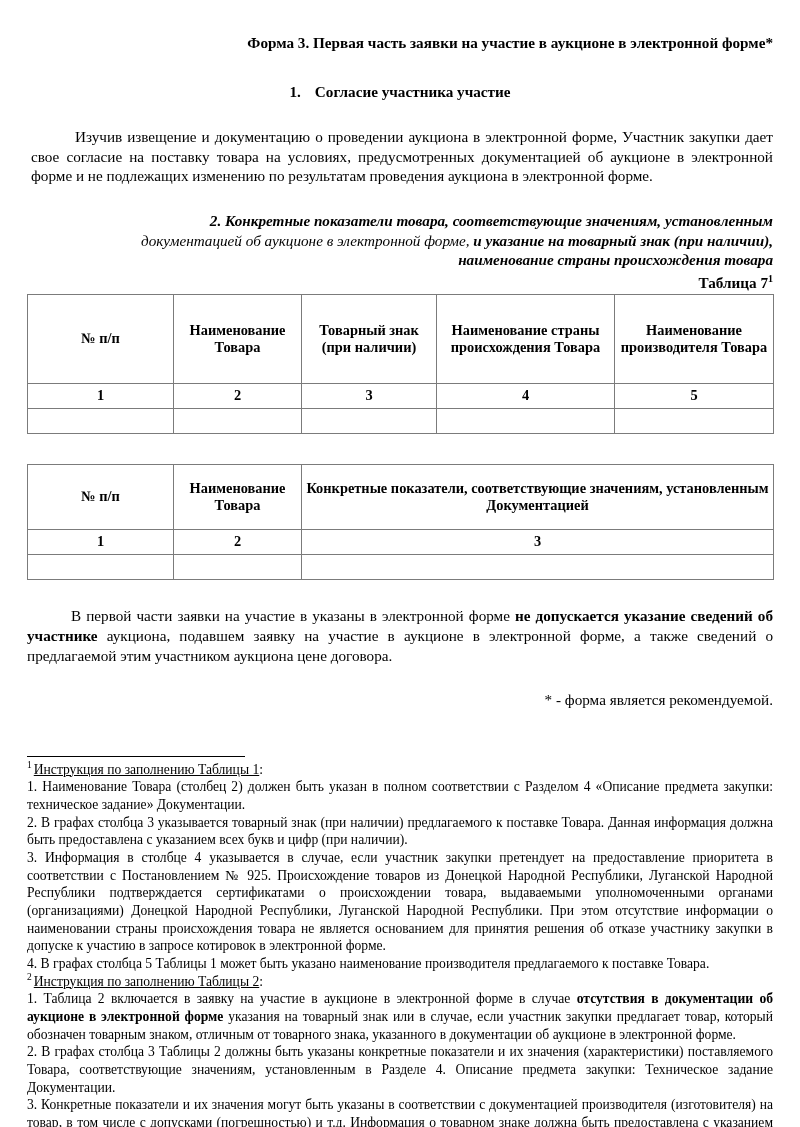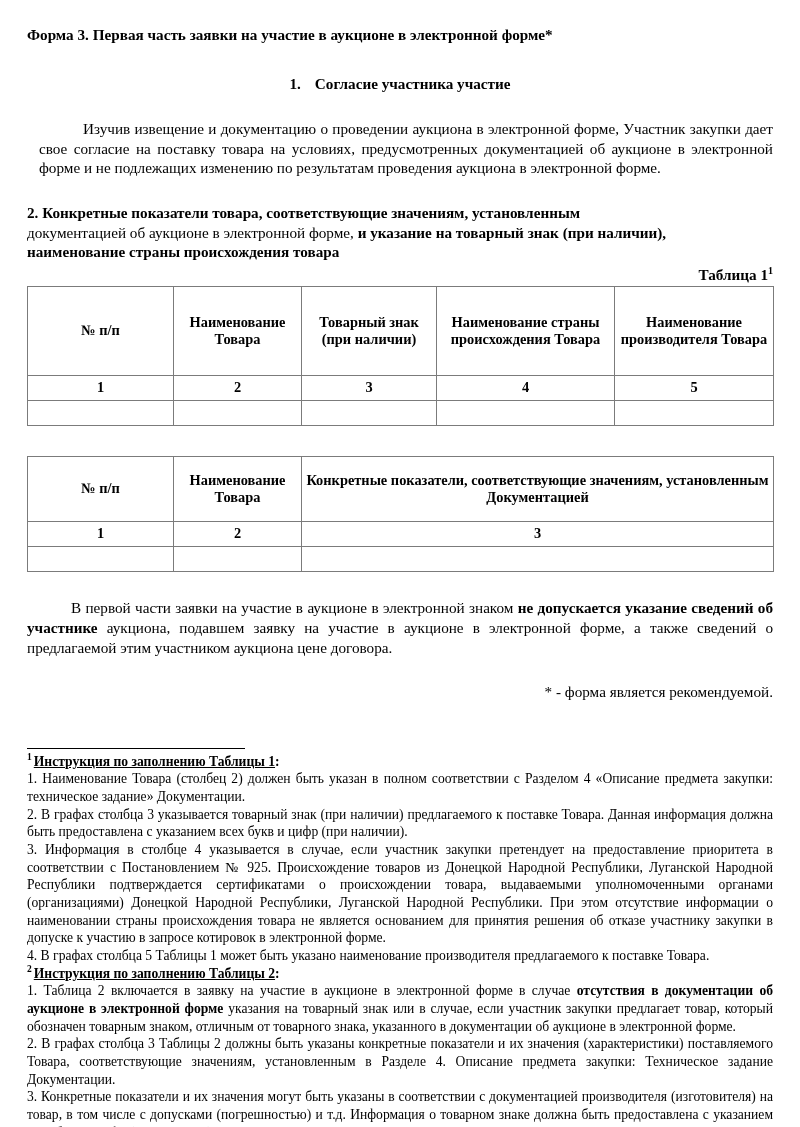--- a/index.html
+++ b/index.html
@@ -25,51 +25,52 @@
     position: absolute;
     left: 27px;
     top: 26px;
     width: 746px;
   }
 
   
   .doc-title {
     font-size: 15.2px;
     font-weight: bold;
-    text-align: left;
+    text-align: right;
     line-height: 1.22;
-    margin: 0 0 0 0;
+    margin: 8px 0 0 0;
   }
   .section-heading {
     font-size: 15.2px;
     font-weight: bold;
     text-align: center;
     line-height: 1.22;
     margin: 30px 0 0 0;
   }
   .section-heading .num {
     margin-right: 14px;
   }
 
   
   p.body-par {
     font-size: 15.2px;
     line-height: 1.28;
     text-align: justify;
     text-indent: 44px;
-    margin: 26px 0 0 12px;
+    margin: 26px 0 0 4px;
     -webkit-hyphens: none;
     hyphens: none;
   }
   .heading2 {
     font-size: 15.2px;
     line-height: 1.26;
-    text-align: left;
+    text-align: right;
     margin: 26px 0 0 0;
     font-weight: bold;
+    font-style: italic;
   }
   .heading2 .reg {
     font-weight: normal;
   }
   .table-label {
     font-size: 15.2px;
     font-weight: bold;
     text-align: right;
     margin: 6px 0 2px 0;
     line-height: 1.1;
@@ -141,21 +142,21 @@
     margin-top: 46px;
   }
   .footnote-rule {
     width: 218px;
     height: 0;
     border-top: 1.4px solid #000000;
     margin: 0 0 4px 0;
   }
   .fn-title {
     font-size: 13.6px;
-    font-weight: bold;
+    font-weight: normal;
     margin: 0;
     line-height: 1.3;
   }
   .fn-title sup {
     font-size: 9.5px;
     vertical-align: super;
     line-height: 0;
     margin-right: 2px;
   }
   .fn-title .u {
@@ -184,21 +185,21 @@
 
     <p class="body-par">Изучив извещение и документацию о проведении аукциона в электронной форме, Участник закупки дает свое согласие на поставку товара на условиях, предусмотренных документацией об аукционе в электронной форме и не подлежащих изменению по результатам проведения аукциона в электронной форме.</p>
 
     <div class="heading2">
       <span>2. Конкретные показатели товара, соответствующие значениям, установленным</span><br>
       <span class="reg">документацией об аукционе в электронной форме,</span> <span>и указание на товарный знак (при наличии),</span><br>
       <span>наименование страны происхождения товара</span>
     </div>
 
     <div class="table-label">
-      <span>Таблица 1</span><sup>1</sup>
+      <span>Таблица 7</span><sup>1</sup>
     </div>
 
     <table class="form-table t1">
       <colgroup>
           <col class="c1">
           <col class="c2">
           <col class="c3">
           <col class="c4">
           <col class="c5">
         </colgroup>
@@ -252,21 +253,21 @@
           <td class="numrow">3</td>
         </tr>
         <tr>
           <td class="emptyrow"></td>
           <td class="emptyrow"></td>
           <td class="emptyrow"></td>
         </tr>
       </tbody>
     </table>
 
-    <p class="closing-par"><span>В первой части заявки на участие в аукционе в электронной знаком </span><b>не допускается указание сведений об участнике</b><span> аукциона, подавшем заявку на участие в аукционе в электронной форме, а также сведений о предлагаемой этим участником аукциона цене договора.</span></p>
+    <p class="closing-par"><span>В первой части заявки на участие в указаны в электронной форме </span><b>не допускается указание сведений об участнике</b><span> аукциона, подавшем заявку на участие в аукционе в электронной форме, а также сведений о предлагаемой этим участником аукциона цене договора.</span></p>
 
     <p class="note-par">* - форма является рекомендуемой.</p>
 
     <div class="footnote-block">
       <div class="footnote-rule"></div>
 
       <div class="fn-title"><sup>1</sup><span class="u">Инструкция по заполнению Таблицы 1</span><span>:</span></div>
 
       <p class="fn-par">1. Наименование Товара (столбец 2) должен быть указан в полном соответствии с Разделом 4 «Описание предмета закупки: техническое задание» Документации.</p>
       <p class="fn-par">2. В графах столбца 3 указывается товарный знак (при наличии) предлагаемого к поставке Товара. Данная информация должна быть предоставлена с указанием всех букв и цифр (при наличии).</p>

